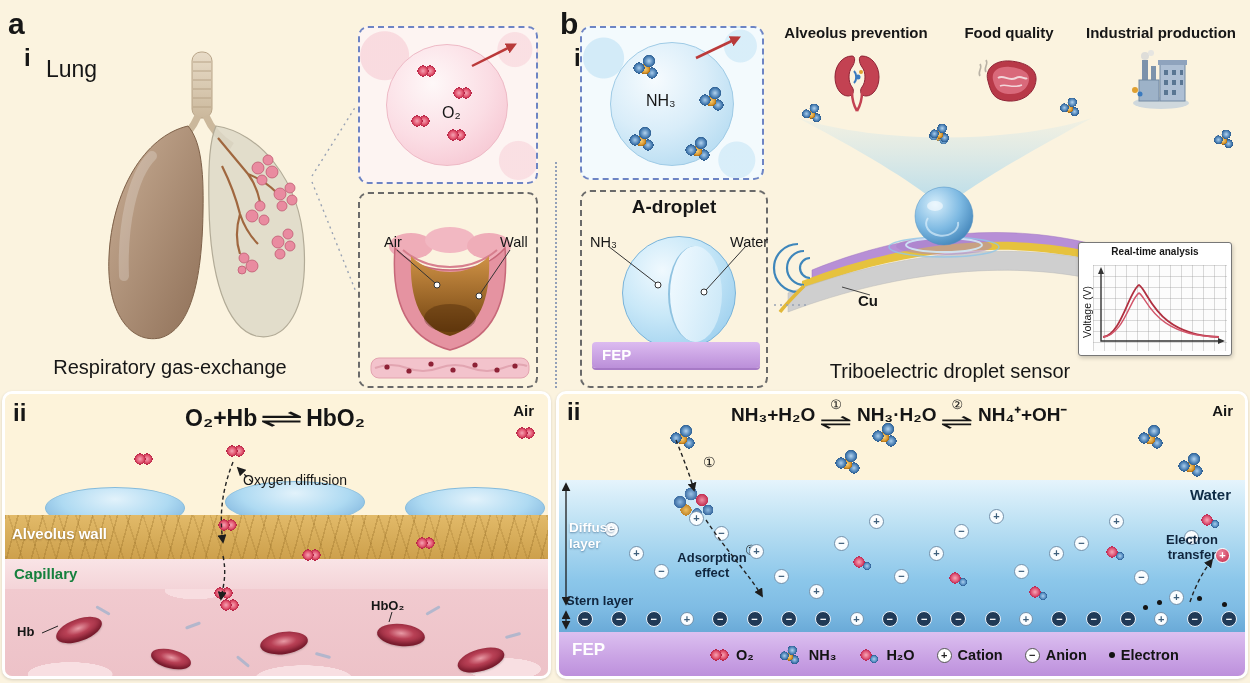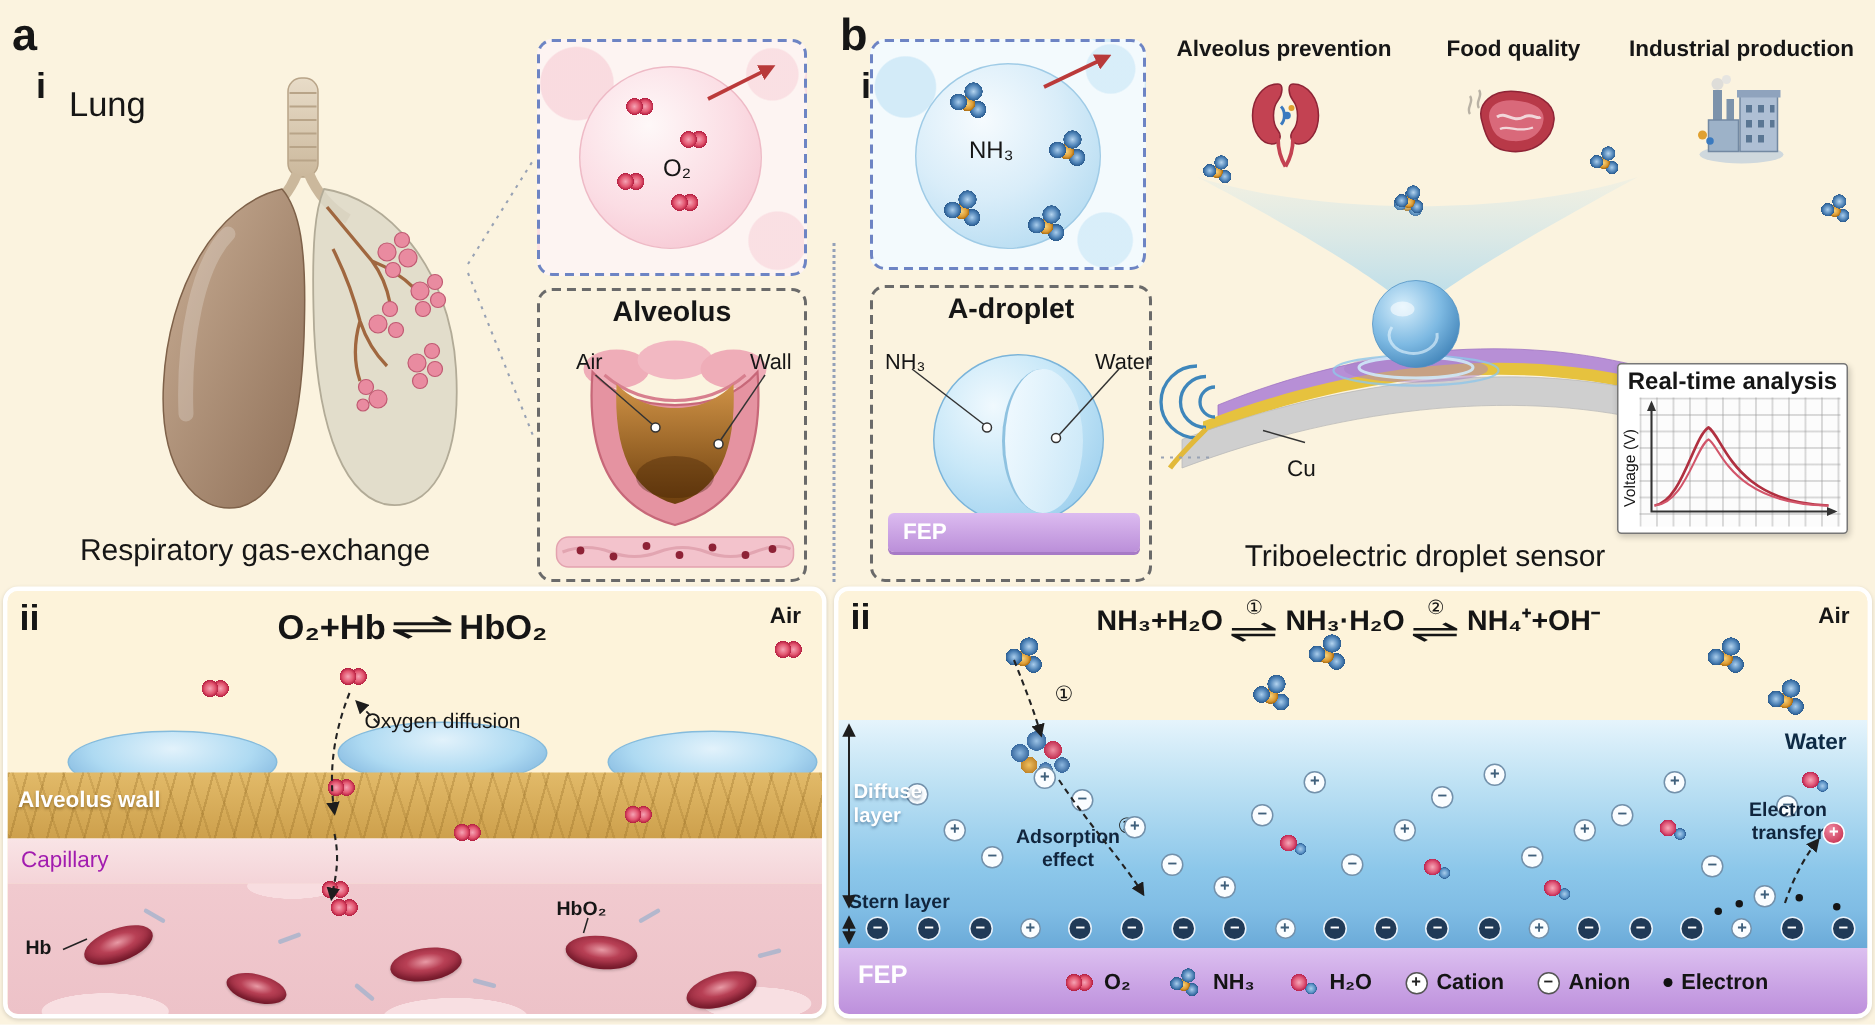--- a/index.html
+++ b/index.html
@@ -130,21 +130,20 @@
   <div class="inset blue" style="left:358px;top:26px;width:180px;height:158px;background-color:#fdf4f2;background-image:radial-gradient(circle at 14% 18%,rgba(246,199,209,.55) 0 24px,transparent 25px),radial-gradient(circle at 88% 14%,rgba(246,199,209,.45) 0 17px,transparent 18px),radial-gradient(circle at 90% 86%,rgba(246,199,209,.45) 0 19px,transparent 20px)">
     <div style="position:absolute;left:26px;top:16px;width:122px;height:122px;border-radius:50%;background:radial-gradient(circle at 38% 32%,#fef8f8 0%,#fbdde4 52%,#f4bcca 100%);border:1px solid #eebac6"></div>
     <span class="mol o2m" style="left:56px;top:36px"></span>
     <span class="mol o2m" style="left:92px;top:58px"></span>
     <span class="mol o2m" style="left:50px;top:86px"></span>
     <span class="mol o2m" style="left:86px;top:100px"></span>
     <span class="t" style="left:82px;top:76px;font-size:16px">O₂</span>
   </div>
 
   <div class="inset" style="left:358px;top:192px;width:180px;height:196px">
-    <div class="t b c" style="left:0;right:0;top:4px;font-size:19px">Alveolus</div>
     <svg style="position:absolute;left:9px;top:26px" width="162" height="162" viewBox="0 0 162 162">
       <defs>
           <linearGradient id="cav" x1="0" y1="0" x2="0" y2="1">
             <stop offset="0" stop-color="#cf9246"></stop>
             <stop offset="1" stop-color="#6e400e"></stop>
           </linearGradient>
         </defs>
       <ellipse cx="42" cy="26" rx="22" ry="13" fill="#efadb8"></ellipse>
       <ellipse cx="81" cy="20" rx="25" ry="13" fill="#f2b8c2"></ellipse>
       <ellipse cx="120" cy="26" rx="22" ry="13" fill="#efadb8"></ellipse>
@@ -191,21 +190,21 @@
     <span class="mol o2m" style="left:128px;top:58px"></span>
     <span class="mol o2m" style="left:220px;top:50px"></span>
     <span class="mol o2m" style="left:510px;top:32px"></span>
     <span class="mol o2m" style="left:212px;top:124px"></span>
     <span class="mol o2m" style="left:296px;top:154px"></span>
     <span class="mol o2m" style="left:410px;top:142px"></span>
     <span class="mol o2m" style="left:208px;top:192px"></span>
     <span class="mol o2m" style="left:214px;top:204px"></span>
 
     <span class="t b" style="left:7px;top:131px;font-size:15px;color:#fff;text-shadow:0 1px 2px rgba(80,50,0,.45)">Alveolus wall</span>
-    <span class="t" style="left:9px;top:171px;font-size:15px;font-weight:400;color:#a21caf">Capillary</span>
+    <span class="t" style="left:9px;top:171px;font-size:15px;font-weight:700;color:#15803d">Capillary</span>
 
     <span class="vessel" style="left:90px;top:215px;transform:rotate(30deg)"></span>
     <span class="vessel" style="left:180px;top:230px;transform:rotate(-20deg)"></span>
     <span class="vessel" style="left:310px;top:260px;transform:rotate(15deg)"></span>
     <span class="vessel" style="left:420px;top:215px;transform:rotate(-30deg)"></span>
     <span class="vessel" style="left:230px;top:266px;transform:rotate(40deg)"></span>
     <span class="vessel" style="left:500px;top:240px;transform:rotate(-15deg)"></span>
 
     <span class="rbc" style="left:50px;top:225px;transform:rotate(-20deg)"></span>
     <span class="rbc" style="left:142px;top:254px;transform:rotate(14deg) scale(.85)"></span>
@@ -310,24 +309,24 @@
     <ellipse cx="174" cy="146" rx="48" ry="9" fill="#a77fc8" opacity="0.5"></ellipse>
     <ellipse cx="174" cy="147" rx="55" ry="10" fill="none" stroke="#8fc5e8" stroke-width="1.5" opacity="0.8"></ellipse>
     <ellipse cx="174" cy="145" rx="38" ry="7" fill="none" stroke="#cfe9f8" stroke-width="2" opacity="0.9"></ellipse>
     <circle cx="174" cy="116" r="29" fill="url(#dropG)" stroke="#4d8fc2" stroke-width="0.5"></circle>
     <ellipse cx="165" cy="106" rx="8" ry="5" fill="#ffffff" opacity="0.55"></ellipse>
     <path d="M158,118 a16,12 0 1 0 30,4" stroke="#e8f6ff" stroke-width="2" fill="none" opacity="0.6"></path>
     <path d="M40,158 A10,10 0 0 0 40,178 M34,151 A17,17 0 0 0 34,185 M28,144 A24,24 0 0 0 28,192" stroke="#3e86bb" stroke-width="2.2" fill="none"></path>
     <path d="M34,186 C24,196 16,204 10,212" stroke="#e2b93a" stroke-width="3.5" fill="none"></path>
   </svg>
   <span class="mol nh3c sm" style="left:926px;top:120px"></span>
-  <span class="t" style="left:858px;top:304px;font-size:15px;font-weight:400">Cu</span>
+  <span class="t" style="left:858px;top:292px;font-size:15px;font-weight:700">Cu</span>
 
   <div class="abox" style="left:1078px;top:242px;width:154px;height:114px">
-    <div class="t b c" style="left:0;right:0;top:3px;font-size:16px">Real-time analysis</div>
+    <div class="t b c" style="left:0;right:0;top:3px;font-size:10px">Real-time analysis</div>
     <div class="grid" style="left:14px;top:22px;width:134px;height:86px">
       <svg width="134" height="86" viewBox="0 0 134 86" style="position:absolute;left:0;top:0">
         <path d="M8,4 L8,76 L130,76" stroke="#333" stroke-width="1.4" fill="none"></path>
         <path d="M8,2 L5,9 L11,9 Z" fill="#333"></path>
         <path d="M132,76 L125,73 L125,79 Z" fill="#333"></path>
         <path d="M10,72 C28,70 36,26 46,20 C56,26 62,70 126,72" stroke="#b03040" stroke-width="1.8" fill="none"></path>
         <path d="M10,72 C30,71 38,32 46,28 C54,32 60,71 126,72" stroke="#d2556a" stroke-width="1.4" fill="none"></path>
       </svg>
     </div>
   </div>

